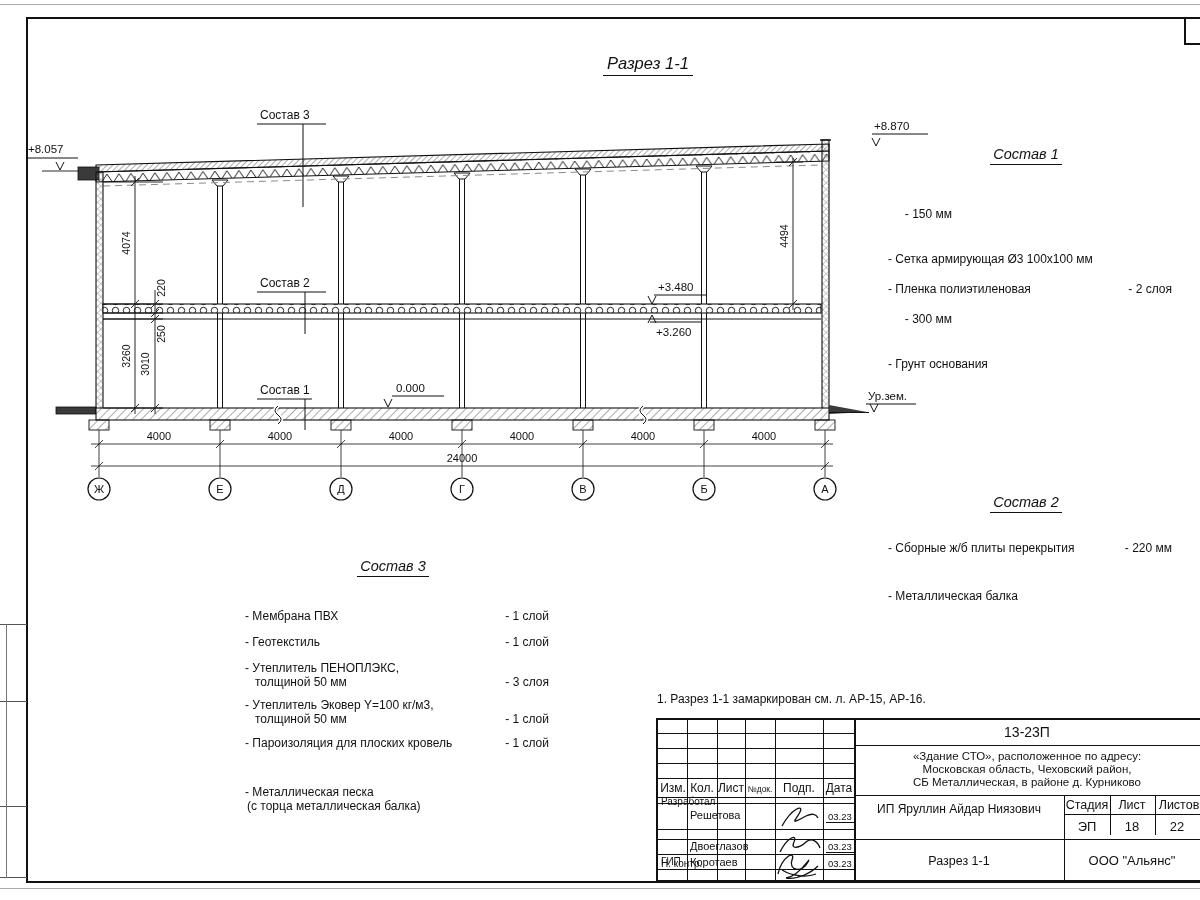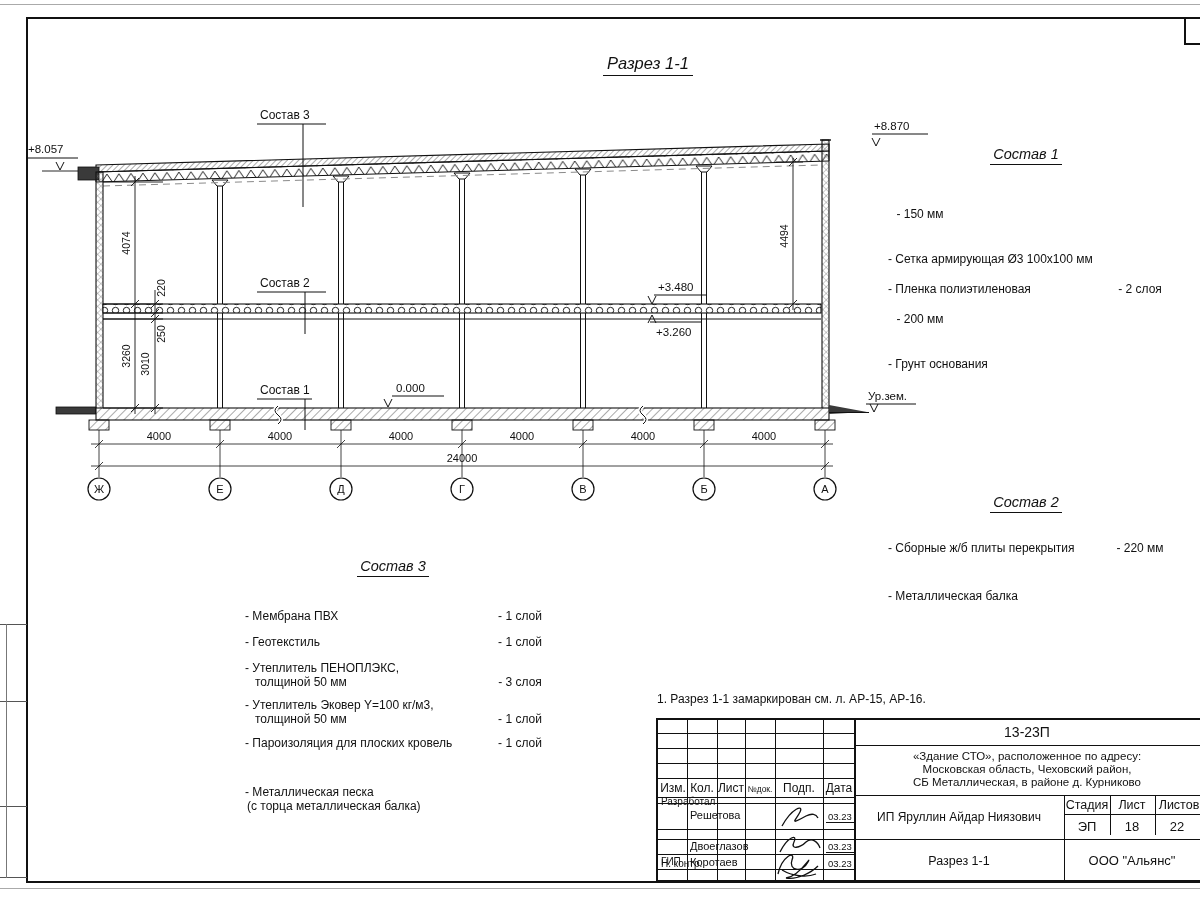--- a/index.html
+++ b/index.html
@@ -12,21 +12,21 @@
   svg text{font-family:"Liberation Sans",sans-serif;fill:#111}
   .note{position:absolute;font-size:12px}
   .main-title{position:absolute;left:548px;top:54px;width:200px;text-align:center;}
   .main-title span{display:inline-block;font-style:italic;font-size:16.5px;border-bottom:1.3px solid #111;padding:0 4px 2px}
   .sostav{position:absolute}
   .sostav .st{position:absolute;left:0;right:0;text-align:center;top:0}
   .sostav .st span{display:inline-block;font-style:italic;font-size:14.5px;border-bottom:1.2px solid #111;padding:0 3px 2px}
   .row{position:absolute;left:0;right:0;display:flex;align-items:flex-end;font-size:12px;line-height:14px;padding-left:8px}
   .nm{flex:1}
   .l2{padding-left:10px}
-  .vl{flex:none;text-align:center}
+  .vl{flex:none;text-align:right}
   .tb{position:absolute;left:656px;top:718px;width:546px;height:164px;border:2px solid #111;box-sizing:border-box}
   .tb .v{position:absolute;top:0;bottom:0;width:1px;background:#111}
   .tb .h{position:absolute;height:1px;background:#111}
   .tb .cell{position:absolute;white-space:nowrap}
   .ctr{transform:translateX(-50%);text-align:center}
   .stub-h{position:absolute;left:0;width:27px;height:1px;background:#555}
 </style>
 </head>
 <body>
 
@@ -239,21 +239,21 @@
       </div>
     <div class="vl" style="width:24px"></div>
   </div>
   <div class="row" style="top:137px">
     <div class="nm">
         <div>- Пленка полиэтиленовая</div>
       </div>
     <div class="vl" style="width:64px">- 2 слоя</div>
   </div>
   <div class="row" style="top:167px">
-    <div class="vl" style="width:64px">- 200 мм</div>
+    <div class="vl" style="width:64px">- 300 мм</div>
   </div>
   <div class="row" style="top:212px">
     <div class="nm">
         <div>- Грунт основания</div>
       </div>
     <div class="vl" style="width:24px"></div>
   </div>
 </div>
 
 <div class="sostav" style="left:880px;top:493px;width:292px;height:110px">
@@ -369,21 +369,21 @@
     <path d="M4,18 C12,2 22,0 18,8 C14,16 24,14 30,8 C36,3 42,8 44,14" fill="none" stroke="#111" stroke-width="1.3"></path>
   </svg>
   <svg width="50" height="36" style="position:absolute;left:114px;top:126px">
     <path d="M6,28 C10,10 24,4 20,14 C16,24 30,28 36,16 C40,8 28,30 14,32 C26,34 40,26 46,20 M10,24 C20,30 34,32 44,28" fill="none" stroke="#111" stroke-width="1.3"></path>
   </svg>
 
   <div class="cell ctr" style="left:369px;top:4px;font-size:14px">13-23П</div>
   <div class="cell ctr" style="left:369px;top:30px;font-size:11.5px">«Здание СТО», расположенное по адресу:</div>
   <div class="cell ctr" style="left:369px;top:43px;font-size:11.5px">Московская область, Чеховский район,</div>
   <div class="cell ctr" style="left:369px;top:56px;font-size:11.5px">СБ Металлическая, в районе д. Курниково</div>
-  <div class="cell ctr" style="left:301px;top:90px;font-size:12px">ИП Яруллин Айдар Ниязович</div>
+  <div class="cell ctr" style="left:301px;top:82px;font-size:12px">ИП Яруллин Айдар Ниязович</div>
   <div class="cell ctr" style="left:429px;top:78px;font-size:12.5px">Стадия</div>
   <div class="cell ctr" style="left:474px;top:78px;font-size:12.5px">Лист</div>
   <div class="cell ctr" style="left:521px;top:78px;font-size:12.5px">Листов</div>
   <div class="cell ctr" style="left:429px;top:99px;font-size:13px">ЭП</div>
   <div class="cell ctr" style="left:474px;top:99px;font-size:13px">18</div>
   <div class="cell ctr" style="left:519px;top:99px;font-size:13px">22</div>
   <div class="cell ctr" style="left:301px;top:134px;font-size:12.5px">Разрез 1-1</div>
   <div class="cell ctr" style="left:474px;top:133px;font-size:13px">ООО "Альянс"</div>
 </div>
 

